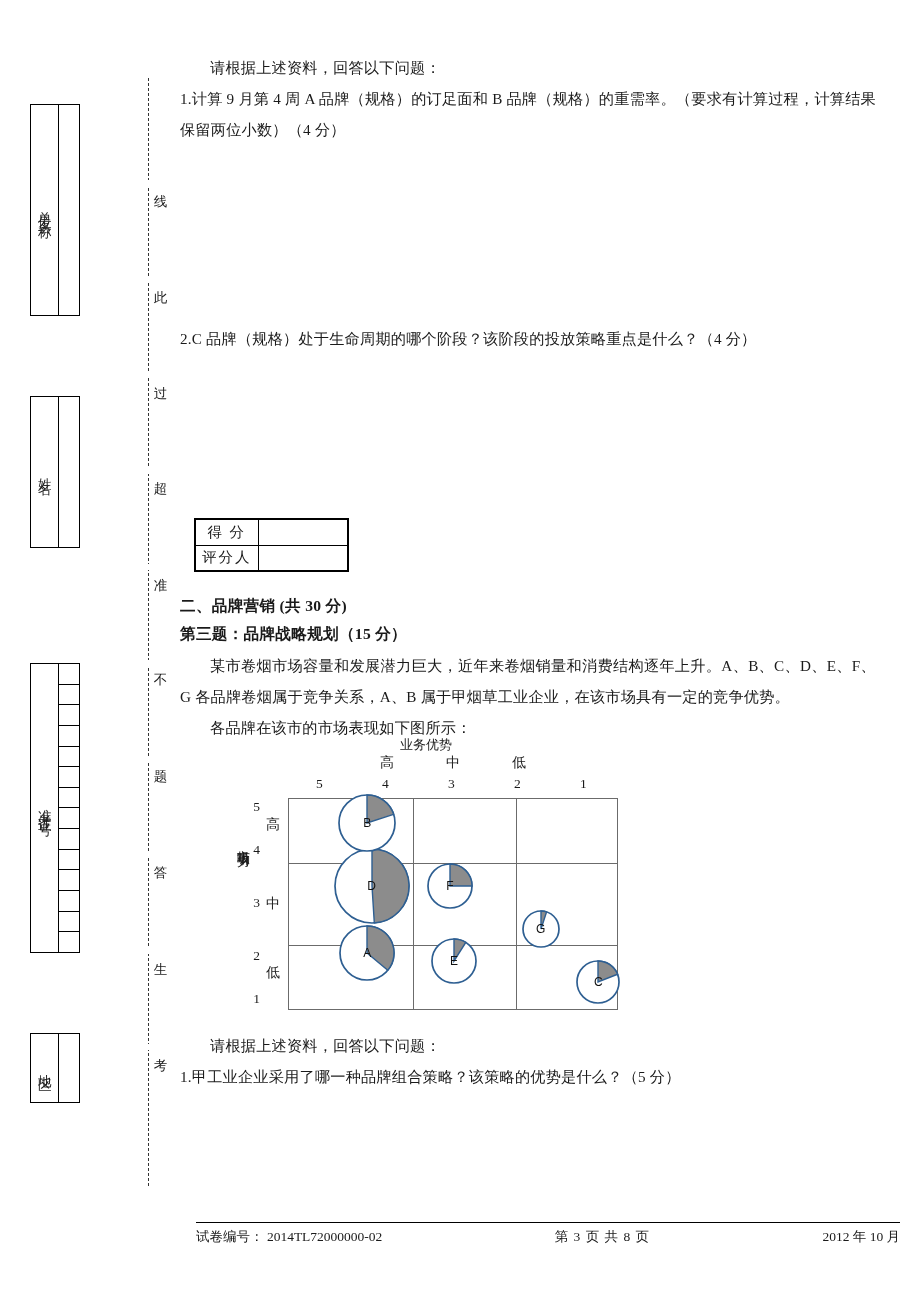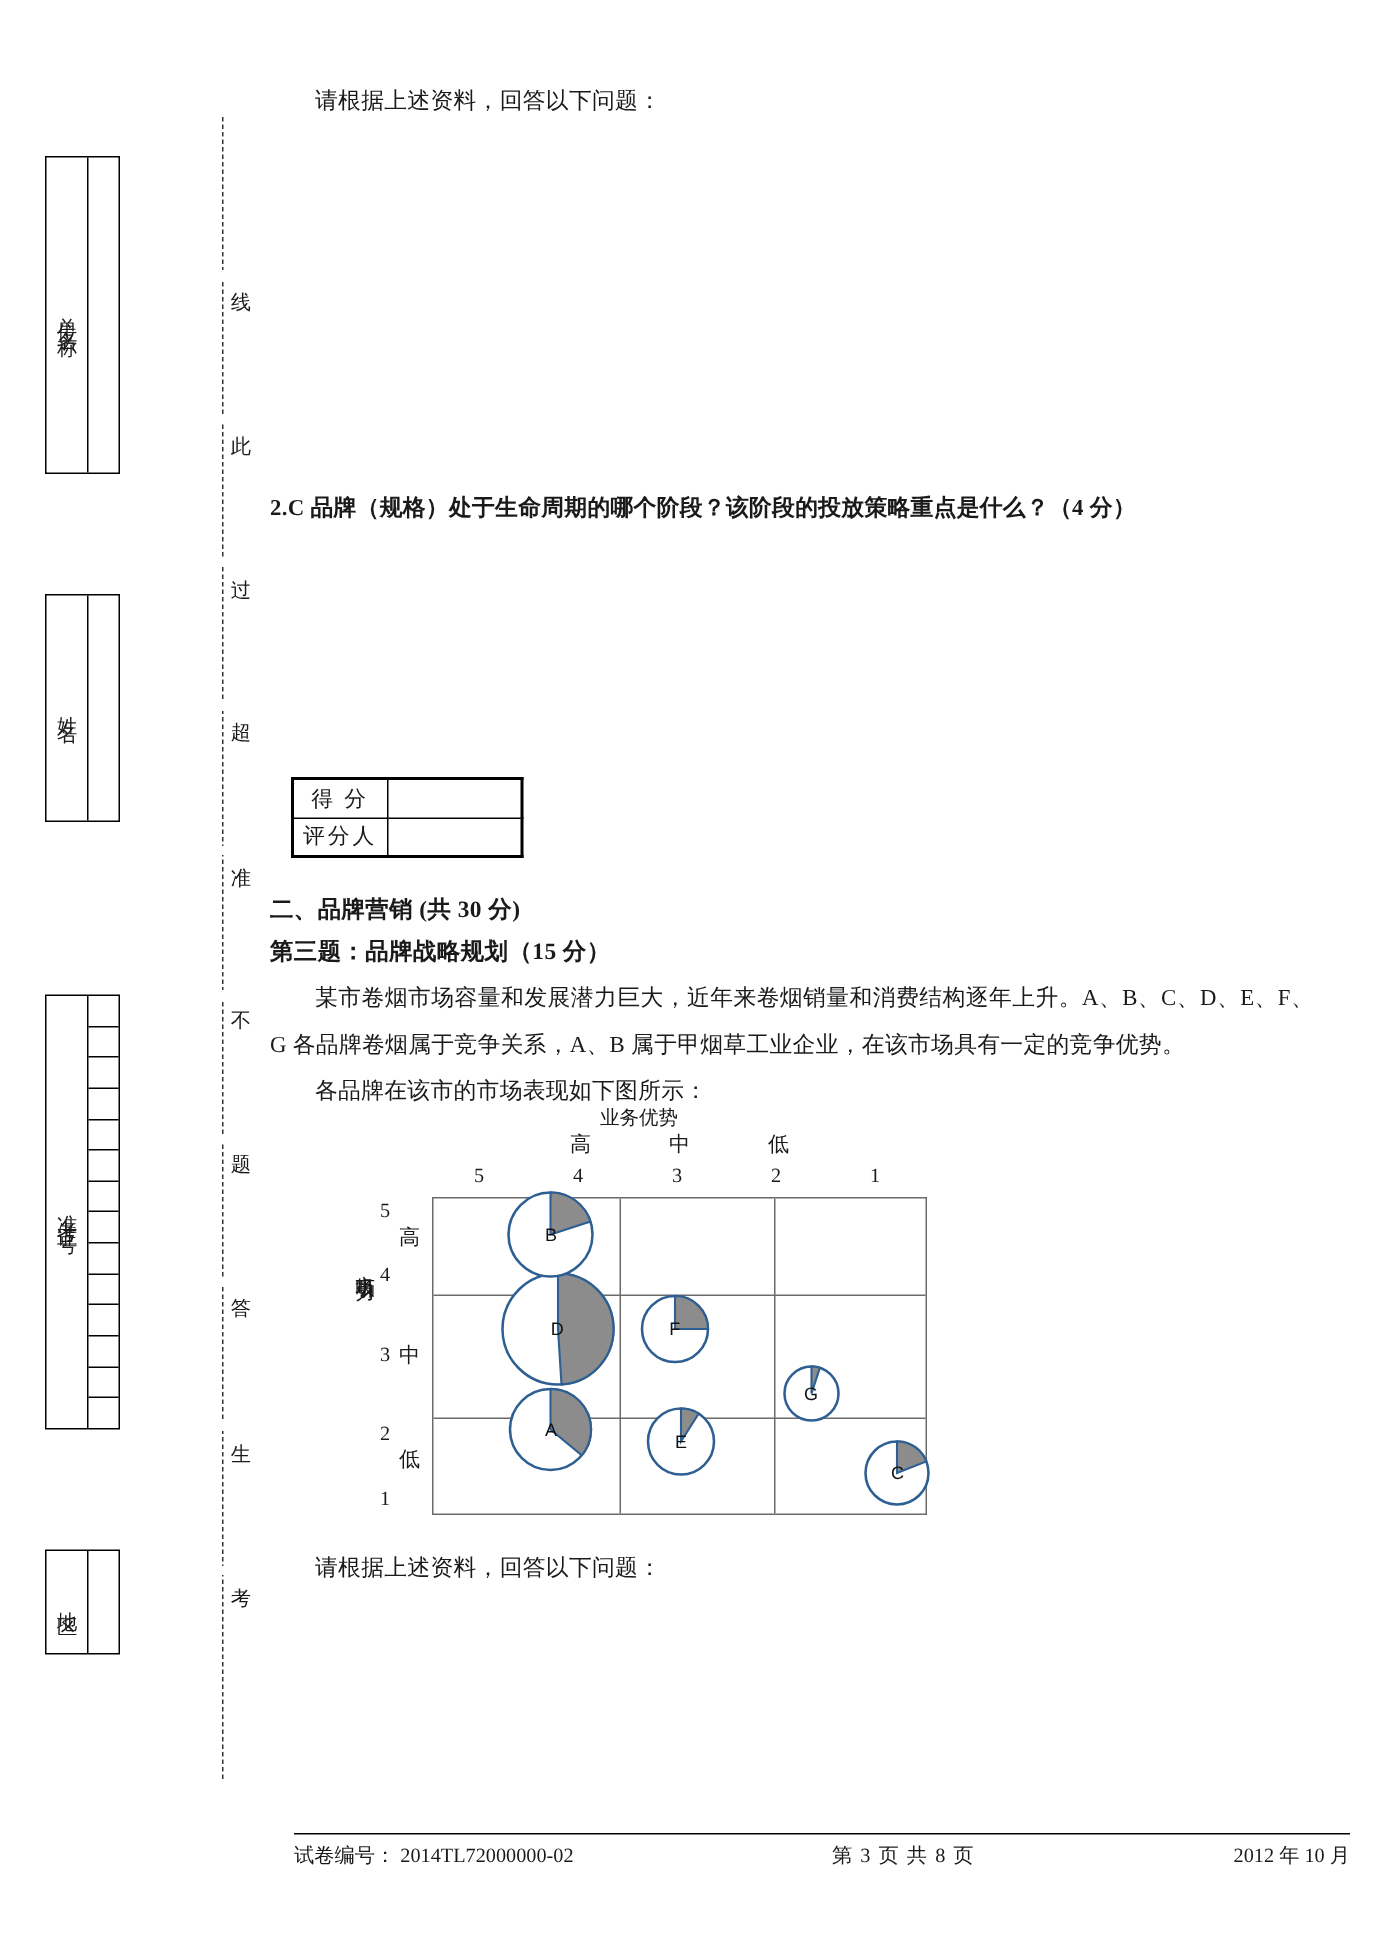--- a/index.html
+++ b/index.html
@@ -174,22 +174,23 @@
         <div class="dashtext" style="top: 756px;">题</div>
         <div class="dashtext" style="top: 852px;">答</div>
         <div class="dashtext" style="top: 948px;">生</div>
         <div class="dashtext" style="top: 1044px;">考</div>
       </div>
   </div>
 
   <div class="main">
 
     <p class="para p-abs indent" style="top:52px;">请根据上述资料，回答以下问题：</p>
-
-    <p class="para p-abs" style="top:323px;font-weight:bold;">2.C 品牌（规格）处于生命周期的哪个阶段？该阶段的投放策略重点是什么？（4 分）</p>
+    <p class="para p-abs" style="top:83px;">1.计算 9 月第 4 周 A 品牌（规格）的订足面和 B 品牌（规格）的重需率。（要求有计算过程，计算结果保留两位小数）（4 分）</p>
+
+    <p class="para p-abs" style="top:323px;">2.C 品牌（规格）处于生命周期的哪个阶段？该阶段的投放策略重点是什么？（4 分）</p>
 
     <table class="score-table">
       <tbody>
           <tr>
         <td class="lbl">得  分</td>
         <td></td>
       </tr>
       <tr>
         <td class="lbl">评分人</td>
         <td></td>
@@ -281,20 +282,21 @@
             <svg width="60" height="60">
               <circle cx="30" cy="30" r="28" fill="#ffffff" stroke="#2e5f92" stroke-width="1.7"></circle>
               <path d="M 30 30 L 30 2 A 28 28 0 0 1 56.6295824562643 21.34752415750147 Z" fill="#8c8c8c" stroke="#2e5f92" stroke-width="1.4"></path>
             </svg>
             <div class="lbl" style="left: 30px; top: 30px;">B</div>
           </div>
         </div>
     </div>
 
     <p class="para p-abs indent" style="top:1030px;">请根据上述资料，回答以下问题：</p>
+    <p class="para p-abs" style="top:1061px;">1.甲工业企业采用了哪一种品牌组合策略？该策略的优势是什么？（5 分）</p>
   </div>
 
   <div class="footer-rule"></div>
   <div class="footer">
     <span>试卷编号：  2014TL72000000-02</span>
     <span class="mid">第 3 页 共 8 页</span>
     <span>2012 年 10 月</span>
   </div>
 </div>
 

